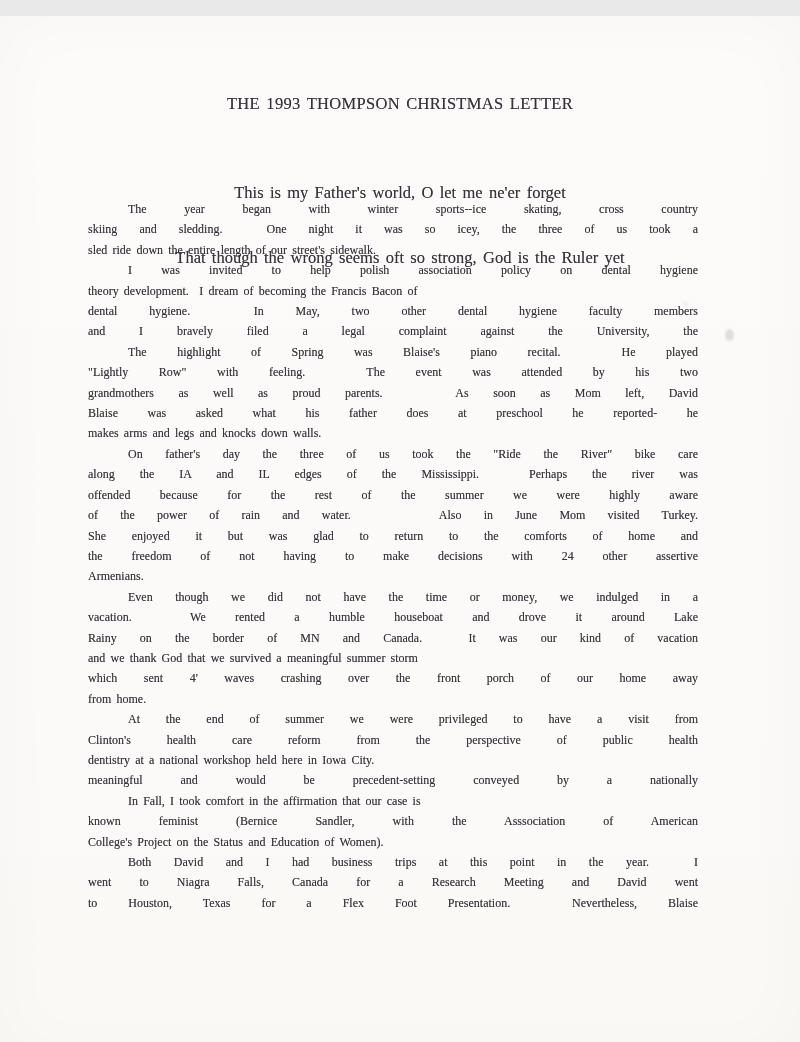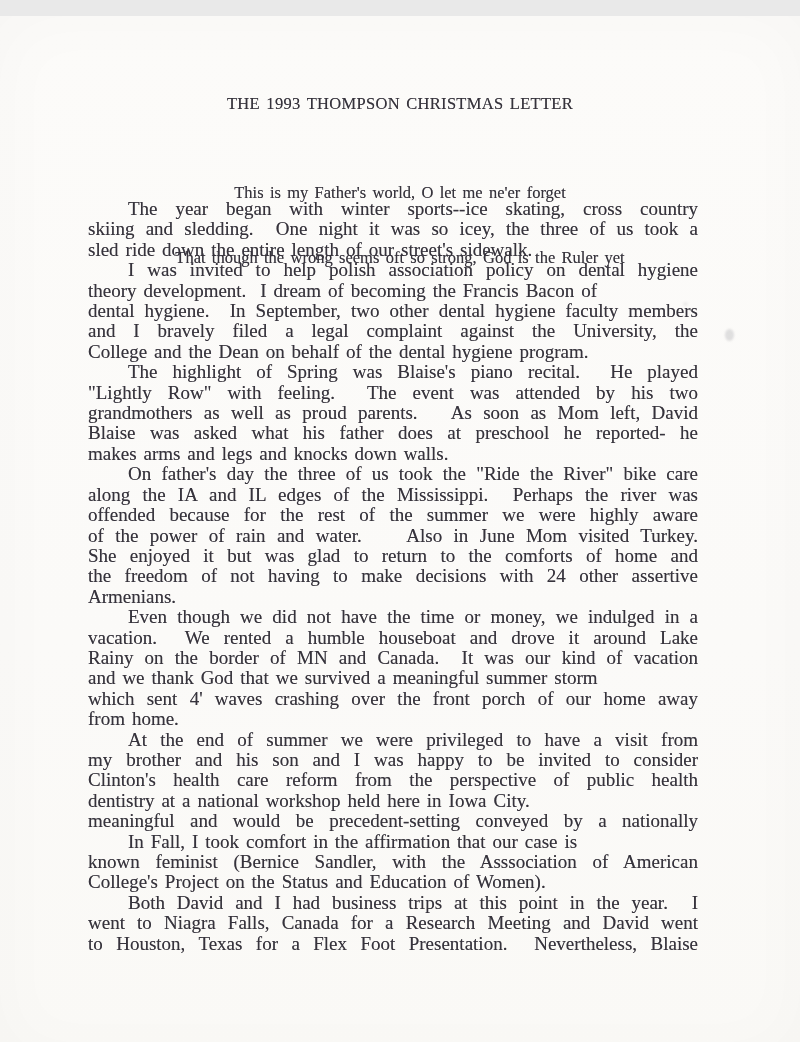--- a/index.html
+++ b/index.html
@@ -40,21 +40,21 @@
     line-height: 21.5px;
     word-spacing: 2.2px;
     white-space: pre-wrap;
     text-shadow: 0 0 0.6px rgba(54,51,60,0.5);
   }
   .letter-body {
     position: absolute;
     top: 183px;
     left: 88px;
     width: 610px;
-    font-size: 19px;
+    font-size: 12px;
     line-height: 20.4px;
     word-spacing: 2.2px;
     text-shadow: 0 0 0.6px rgba(54,51,60,0.5);
   }
   .paragraph { margin: 0; }
   .line {
     white-space: pre-wrap;
     min-height: 20.4px;
   }
   .line.just {
@@ -97,23 +97,22 @@
 
   <div class="letter-body">
       <div class="paragraph">
         <div class="line just first">The year began with winter sports--ice skating, cross country</div>
         <div class="line just">skiing and sledding.  One night it was so icey, the three of us took a</div>
         <div class="line">sled ride down the entire length of our street's sidewalk.</div>
       </div>
       <div class="paragraph">
         <div class="line just first">I was invited to help polish association policy on dental hygiene</div>
         <div class="line">theory development.  I dream of becoming the Francis Bacon of</div>
-        <div class="line just">dental hygiene.  In September, two other dental hygiene faculty members</div>
+        <div class="line just">dental hygiene.  In May, two other dental hygiene faculty members</div>
         <div class="line just">and I bravely filed a legal complaint against the University, the</div>
-        <div class="line">College and the Dean on behalf of the dental hygiene program.</div>
       </div>
       <div class="paragraph">
         <div class="line just first">The highlight of Spring was Blaise's piano recital.  He played</div>
         <div class="line just">"Lightly Row" with feeling.  The event was attended by his two</div>
         <div class="line just">grandmothers as well as proud parents.   As soon as Mom left, David</div>
         <div class="line just">Blaise was asked what his father does at preschool he reported- he</div>
         <div class="line">makes arms and legs and knocks down walls.</div>
       </div>
       <div class="paragraph">
         <div class="line just first">On father's day the three of us took the "Ride the River" bike care</div>
@@ -127,21 +126,20 @@
       <div class="paragraph">
         <div class="line just first">Even though we did not have the time or money, we indulged in a</div>
         <div class="line just">vacation.  We rented a humble houseboat and drove it around Lake</div>
         <div class="line just">Rainy on the border of MN and Canada.  It was our kind of vacation</div>
         <div class="line">and we thank God that we survived a meaningful summer storm</div>
         <div class="line just">which sent 4' waves crashing over the front porch of our home away</div>
         <div class="line">from home.</div>
       </div>
       <div class="paragraph">
         <div class="line just first">At the end of summer we were privileged to have a visit from</div>
-        <div class="line just">my brother and his son and I was happy to be invited to consider</div>
         <div class="line just">Clinton's health care reform from the perspective of public health</div>
         <div class="line">dentistry at a national workshop held here in Iowa City.</div>
       </div>
       <div class="paragraph">
         <div class="line just">meaningful and would be precedent-setting conveyed by a nationally</div>
         <div class="line first">In Fall, I took comfort in the affirmation that our case is</div>
         <div class="line just">known feminist (Bernice Sandler, with the Asssociation of American</div>
         <div class="line">College's Project on the Status and Education of Women).</div>
       </div>
       <div class="paragraph">

